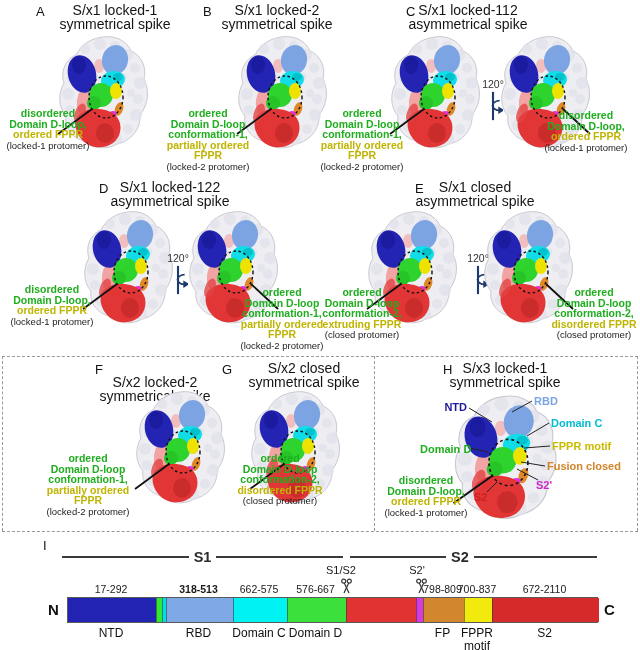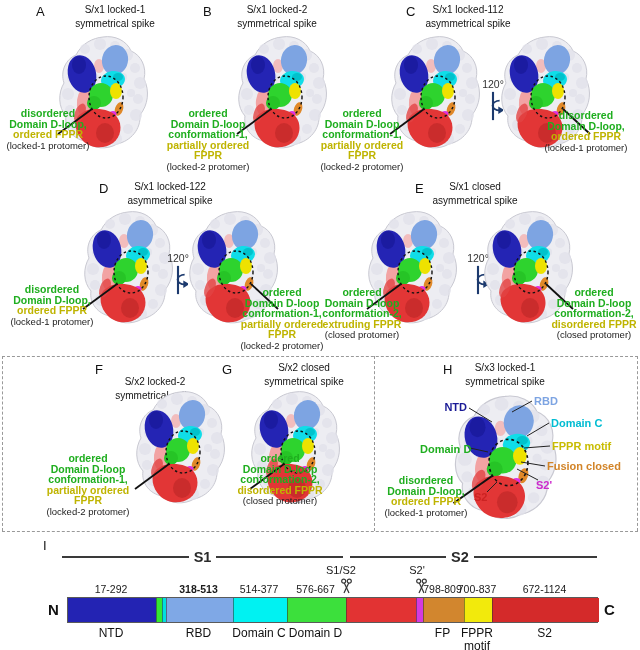--- a/index.html
+++ b/index.html
@@ -1,19 +1,19 @@
 <!DOCTYPE html>
 <html><head>
 <meta charset="utf-8">
 <style>
   html,body{margin:0;padding:0;background:#fff;}
   .fig{position:relative;width:640px;height:650px;background:#ffffff;
        font-family:"Liberation Sans",sans-serif;overflow:hidden;}
   .plet{position:absolute;font-size:13px;color:#111;}
-  .ptitle{position:absolute;font-size:10px;line-height:14px;text-align:center;color:#141414;}
+  .ptitle{position:absolute;font-size:14px;line-height:14px;text-align:center;color:#141414;}
   .spike{position:absolute;width:96px;height:118px;}
   .spike-h{width:110px;height:130px;}
   .rot{position:absolute;width:36px;text-align:center;}
   .rot .deg{display:block;font-size:10.5px;color:#333;margin-bottom:1px;}
   .lab{position:absolute;width:96px;text-align:center;font-weight:bold;
        font-size:10.5px;line-height:10.5px;}
   .lab .green{color:#1fae1f;}
   .lab .yellow{color:#bfb400;}
   .lab .plain{font-weight:normal;font-size:9.5px;color:#222;padding-top:1px;}
   .callout{position:absolute;font-weight:bold;font-size:11px;white-space:nowrap;}
@@ -735,26 +735,26 @@
       <div class="seg" style="left: 348px; width: 7px; background: rgb(212, 58, 224);"></div>
       <div class="seg" style="left: 355px; width: 41px; background: rgb(210, 134, 46);"></div>
       <div class="seg" style="left: 396px; width: 28px; background: rgb(242, 234, 12);"></div>
       <div class="seg" style="left: 424px; width: 107px; background: rgb(212, 42, 42);"></div>
     </div>
   <div id="bar-notes">
       <div class="rangeL" style="left: 79px; top: 583px;">17-292</div>
       <div class="domL" style="left: 78px; top: 627px;">NTD</div>
       <div class="rangeL" style="left: 166.5px; top: 583px; font-weight: bold;">318-513</div>
       <div class="domL" style="left: 165.5px; top: 627px;">RBD</div>
-      <div class="rangeL" style="left: 227px; top: 583px;">514-377</div>
+      <div class="rangeL" style="left: 227px; top: 583px;">662-575</div>
       <div class="domL" style="left: 226px; top: 627px;">Domain C</div>
       <div class="rangeL" style="left: 283.5px; top: 583px;">576-667</div>
       <div class="domL" style="left: 282.5px; top: 627px;">Domain D</div>
       <div class="rangeL" style="left: 410.5px; top: 583px;">798-809</div>
       <div class="domL" style="left: 409.5px; top: 627px;">FP</div>
       <div class="rangeL" style="left: 445px; top: 583px;">700-837</div>
       <div class="domL" style="left: 444px; top: 627px;">FPPR
 motif</div>
-      <div class="rangeL" style="left: 512.5px; top: 583px;">672-1124</div>
+      <div class="rangeL" style="left: 512.5px; top: 583px;">672-2110</div>
       <div class="domL" style="left: 511.5px; top: 627px;">S2</div>
     </div>
 
 </div>
 
 </body></html>

